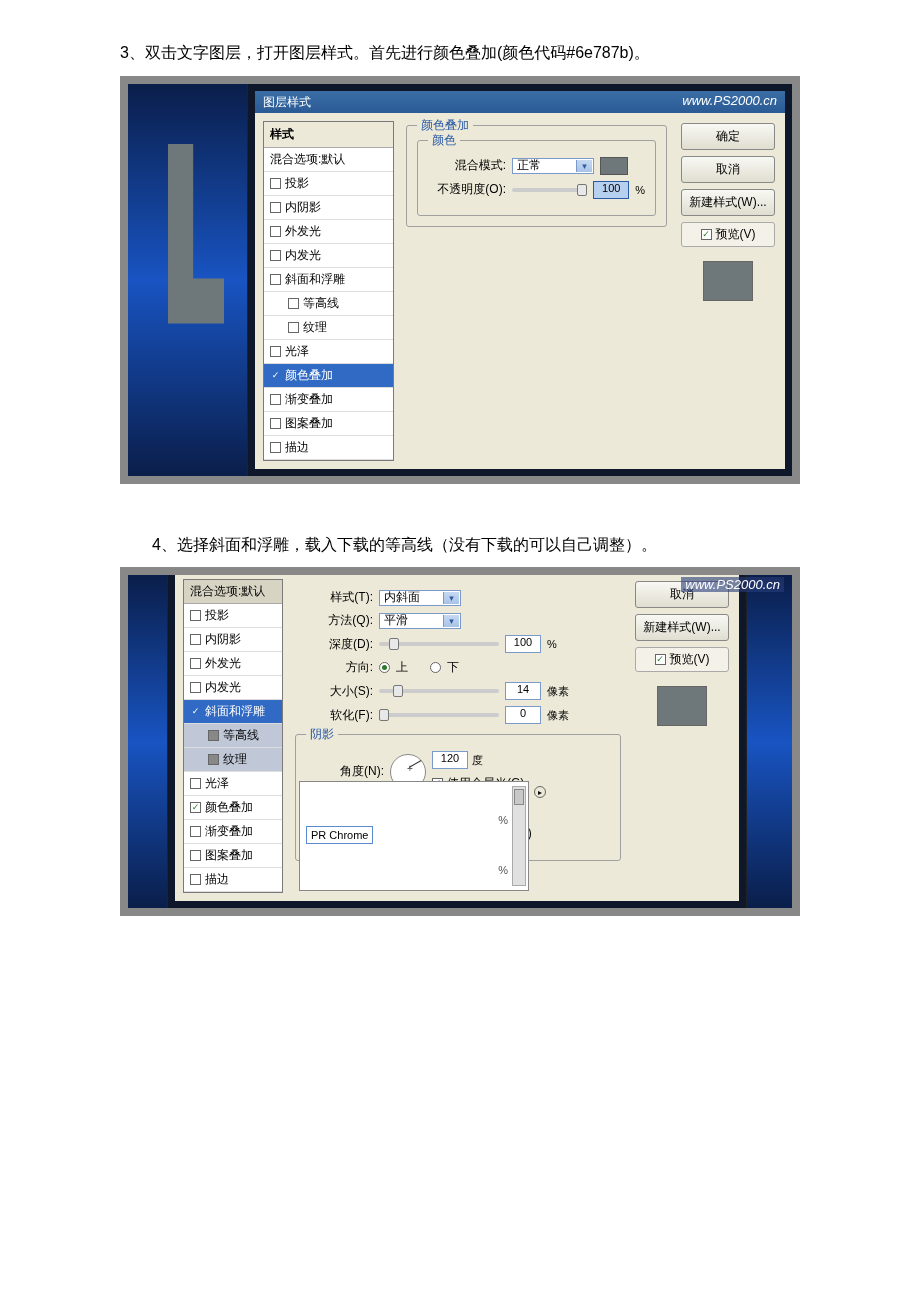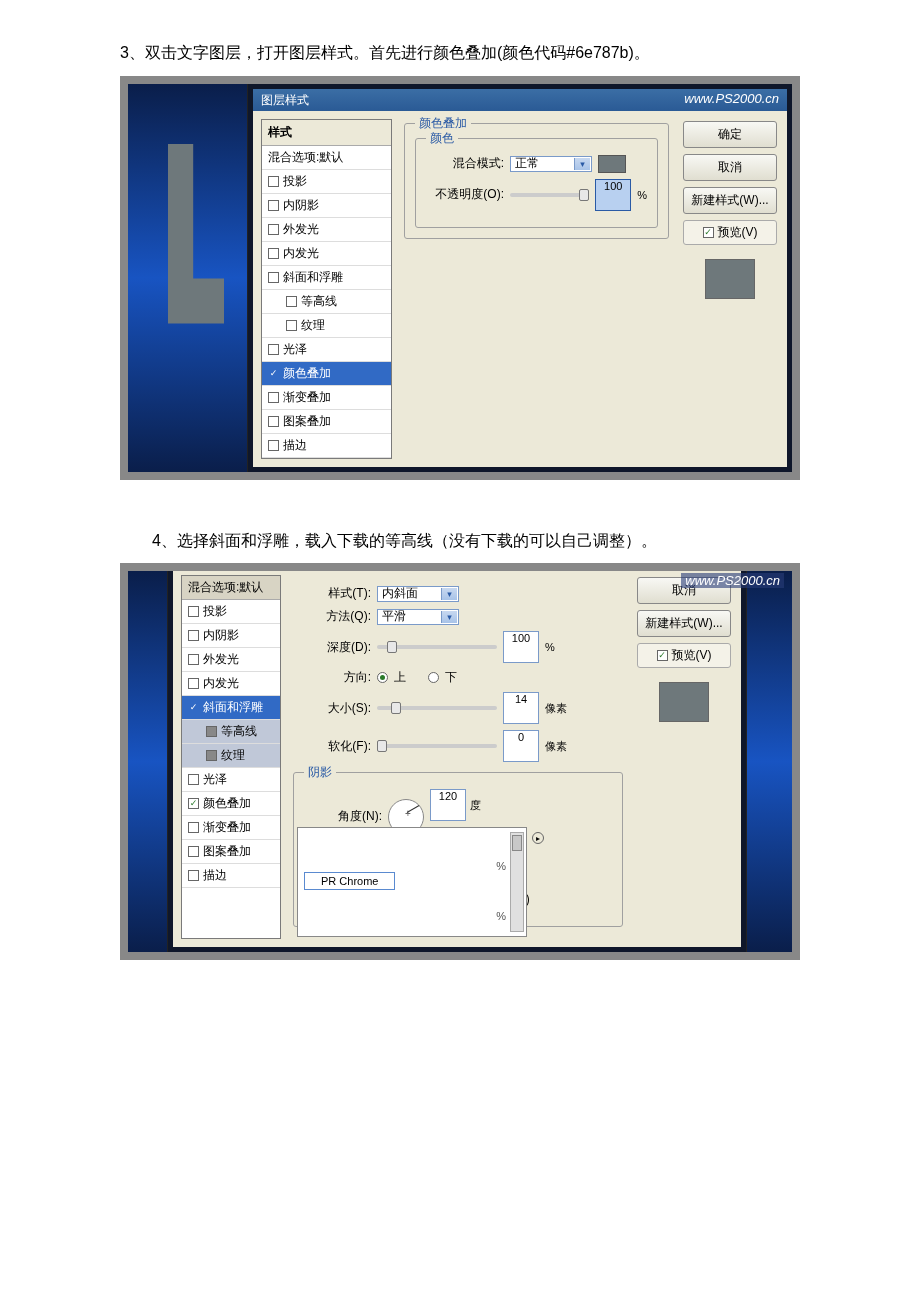--- a/index.html
+++ b/index.html
@@ -35,21 +35,21 @@
       height: 180px;
       background: #6e787b;
       left: 40px;
       top: 60px;
       clip-path: polygon(0 0, 45% 0, 45% 75%, 100% 75%, 100% 100%, 0 100%);
     }
     .dialog {
       flex: 1;
       background: #ece9d8;
       position: relative;
-      border: 5px solid #0f172a;
+      border: 7px solid #0f172a;
       display: flex;
       flex-direction: column;
     }
     .title-bar {
       background: linear-gradient(180deg,#3b6ea5,#2a5a95);
       color: #fff;
       font-size: 12px;
       padding: 3px 8px;
       height: 22px;
     }
@@ -168,21 +168,21 @@
     }
     .slider-thumb {
       position: absolute;
       width: 10px; height: 12px;
       background: #e8e8e8;
       border: 1px solid #777;
       top: -4px;
       border-radius: 2px;
     }
     .num-input {
-      width: 36px; height: 32px;
+      width: 36px; height: 18px;
       border: 1px solid #7a9ac9;
       background: #fff;
       font-size: 11px;
       text-align: center;
     }
     .num-input.hl { border: 1px solid #2a5aa5; background: #b8d0f0; }
     .unit { font-size: 11px; }
     .btn-col {
       width: 98px;
       display: flex;
@@ -258,21 +258,21 @@
       width: 230px;
       height: 110px;
       padding: 6px;
       font-size: 11px;
     }
     .contour-popup .scroll { position: absolute; right: 2px; top: 4px; bottom: 4px; width: 14px; background: #e0e0e0; border: 1px solid #aaa; }
     .contour-popup .scroll-thumb { position: absolute; top: 2px; left: 1px; right: 1px; height: 16px; background: #c8c8c8; border: 1px solid #888; }
     .contour-popup .play { position: absolute; right: -18px; top: 4px; width: 12px; height: 12px; border: 1px solid #666; border-radius: 50%; display:flex; align-items:center; justify-content:center; font-size:8px; }
     .contour-name {
       border: 1px solid #5a8ad0;
-      padding: 2px 16px;
+      padding: 2px 4px;
       display: inline-block;
       margin-top: 38px;
     }
     .pct-row { position: absolute; right: 20px; font-size: 11px; color: #555; }
     .ss2 .dialog { border-top: none; }
     .right-canvas {
       width: 46px;
       background: linear-gradient(180deg,#0a1e4a,#1854c2 50%,#0a1e4a);
       border-left: 1px solid #222;
     }

